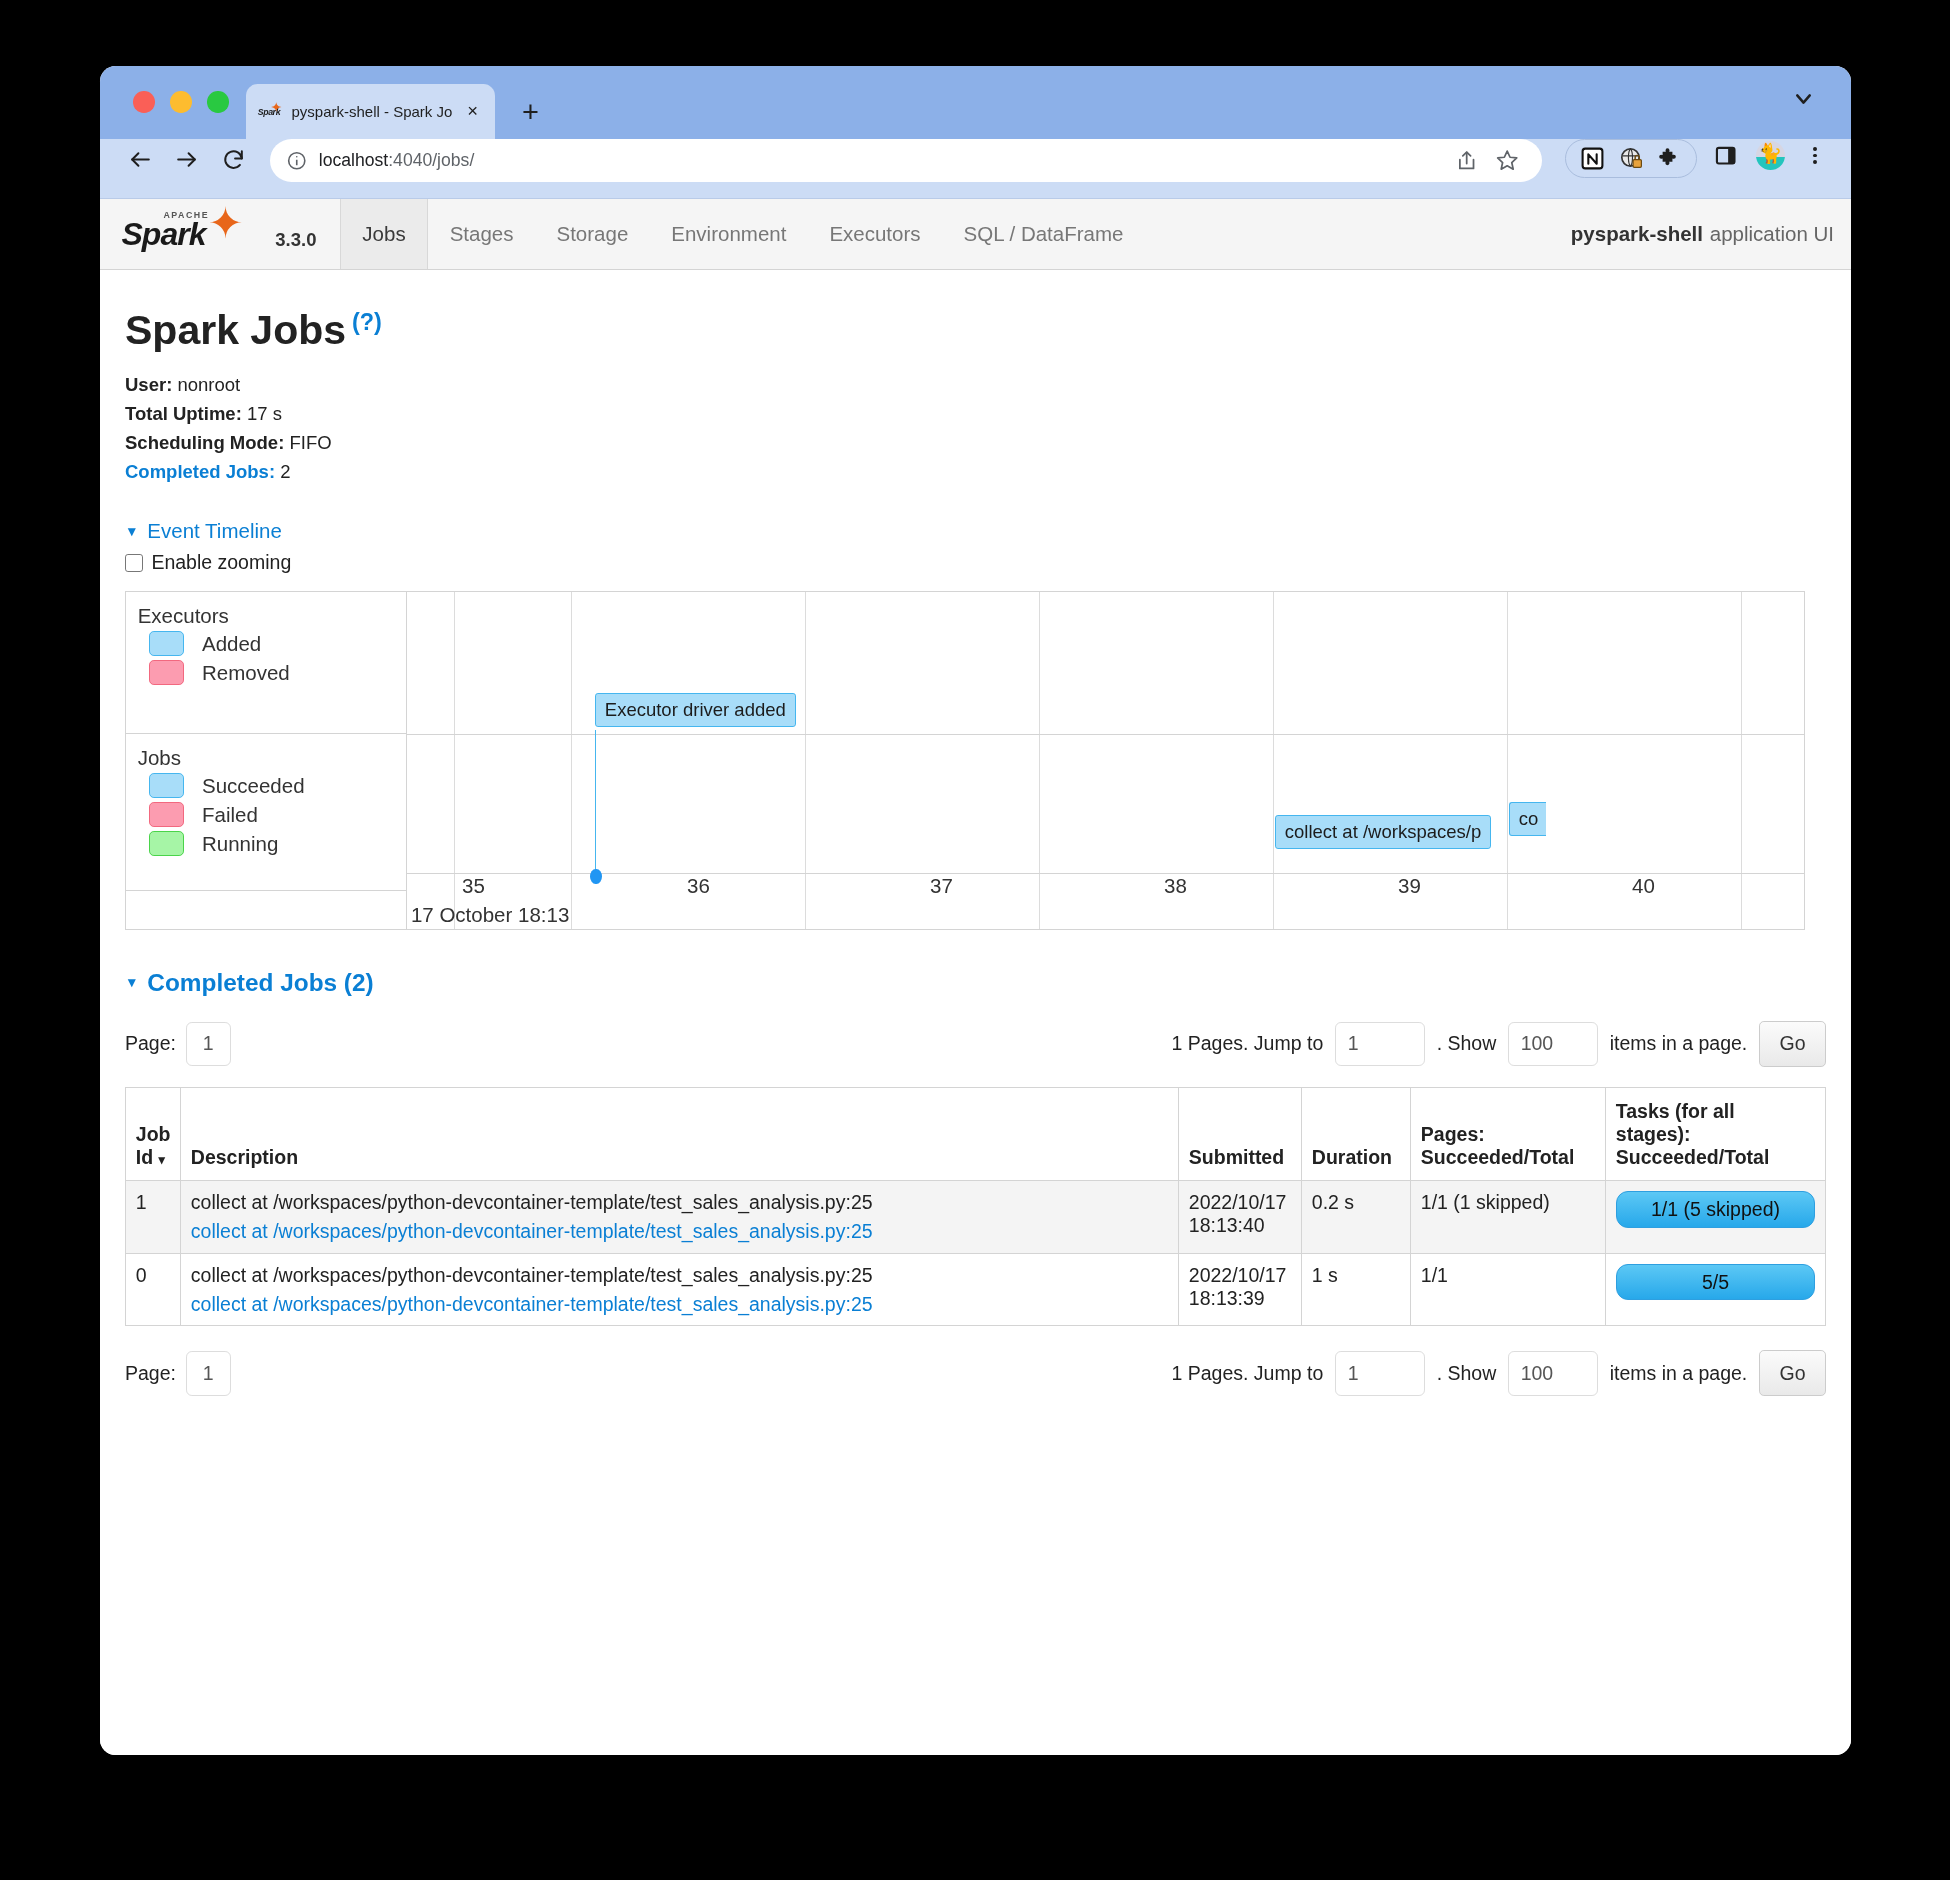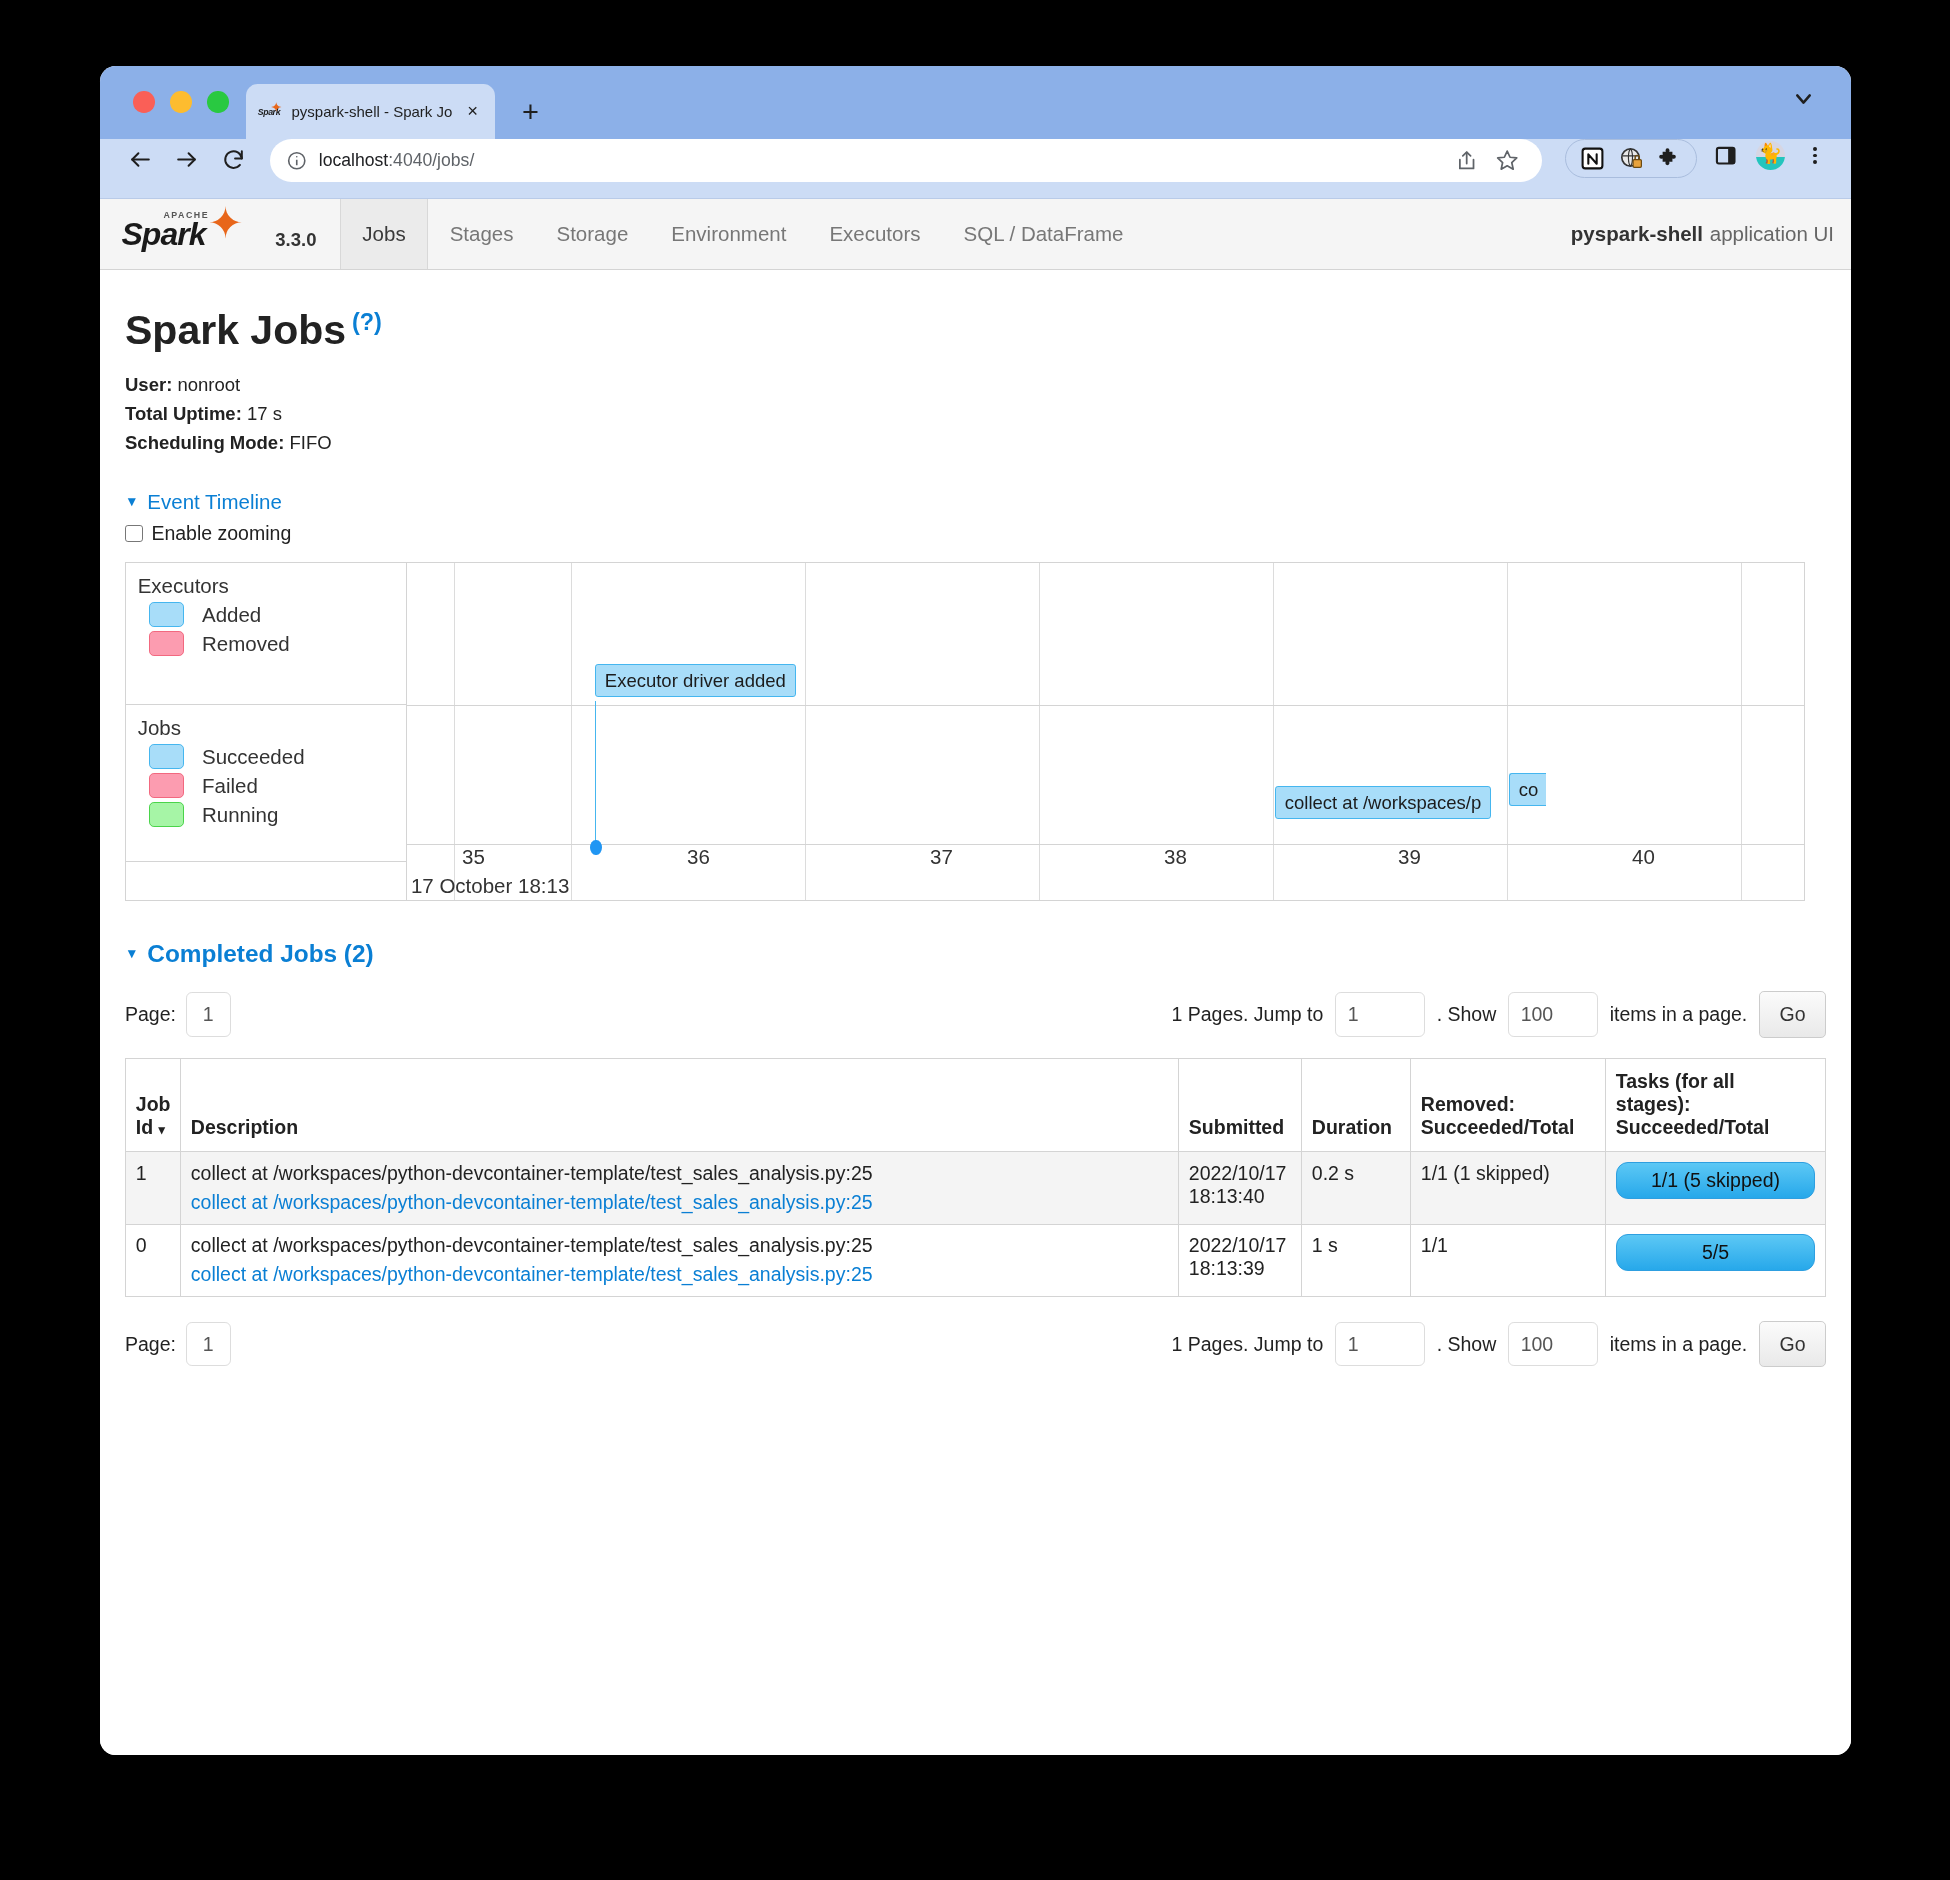--- a/index.html
+++ b/index.html
@@ -421,20 +421,21 @@
 
       <h1 class="title">
         <span>Spark Jobs</span>
         <span class="help">(?)</span>
       </h1>
 
       <div class="kv">
         <div><b>User:</b> <span>nonroot</span></div>
         <div><b>Total Uptime:</b> <span>17 s</span></div>
         <div><b>Scheduling Mode:</b> <span>FIFO</span></div>
+        <div><span class="linklabel">Completed Jobs:</span> <span>2</span></div>
       </div>
 
       <div class="section-toggle">
         <span class="caret">▼</span>
         <span>Event Timeline</span>
       </div>
 
       <div class="zoomrow">
         <span class="cbox"></span>
         <span>Enable zooming</span>
@@ -532,21 +533,21 @@
         <thead>
           <tr>
             <th>
               <div>Job</div>
               <div><span>Id</span> <span class="sortcaret">▾</span></div>
             </th>
             <th>Description</th>
             <th class="nowrap">Submitted</th>
             <th class="nowrap">Duration</th>
             <th>
-              <div>Removed:</div>
+              <div>Pages:</div>
               <div class="nowrap">Succeeded/Total</div>
             </th>
             <th>
               <div>Tasks (for all</div>
               <div>stages):</div>
               <div class="nowrap">Succeeded/Total</div>
             </th>
           </tr>
         </thead>
         <tbody>

